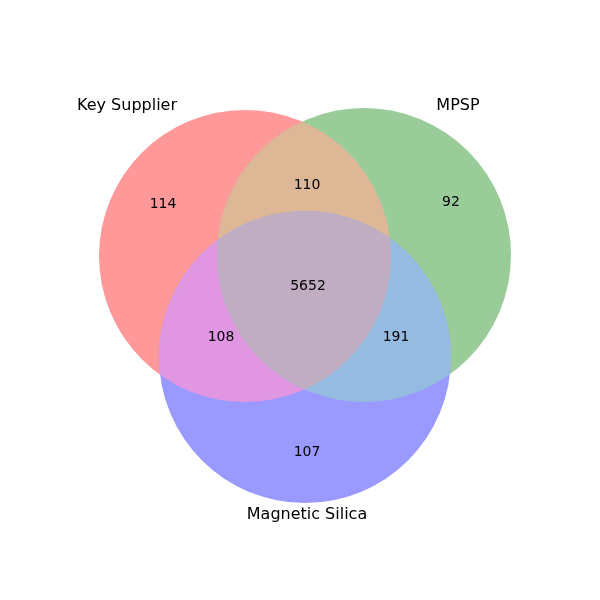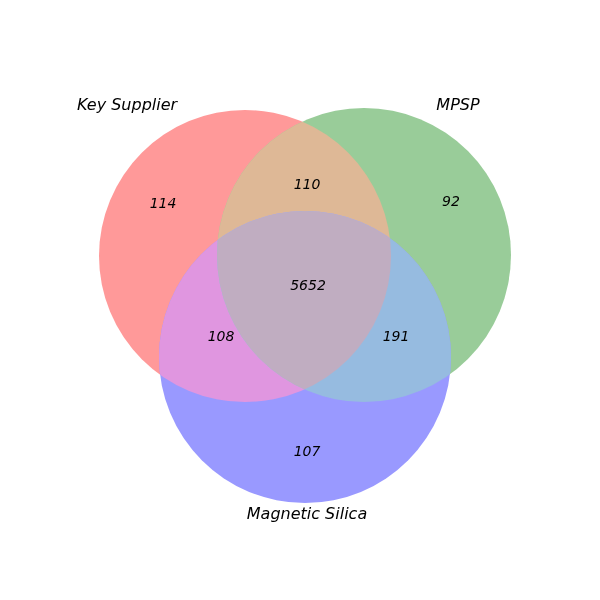--- a/index.html
+++ b/index.html
@@ -7,21 +7,20 @@
     padding: 0;
     background: #ffffff;
     font-family: "DejaVu Sans", sans-serif;
   }
   .canvas {
     position: relative;
     width: 532px;
     height: 600px;
     background: #5eead4;
     overflow: hidden;
-    font-style: italic;
   }
   svg text {
     font-family: "DejaVu Sans", sans-serif;
   }
   .set-label {
     font-size: 16px;
   }
   .count-label {
     font-size: 14px;
   }

